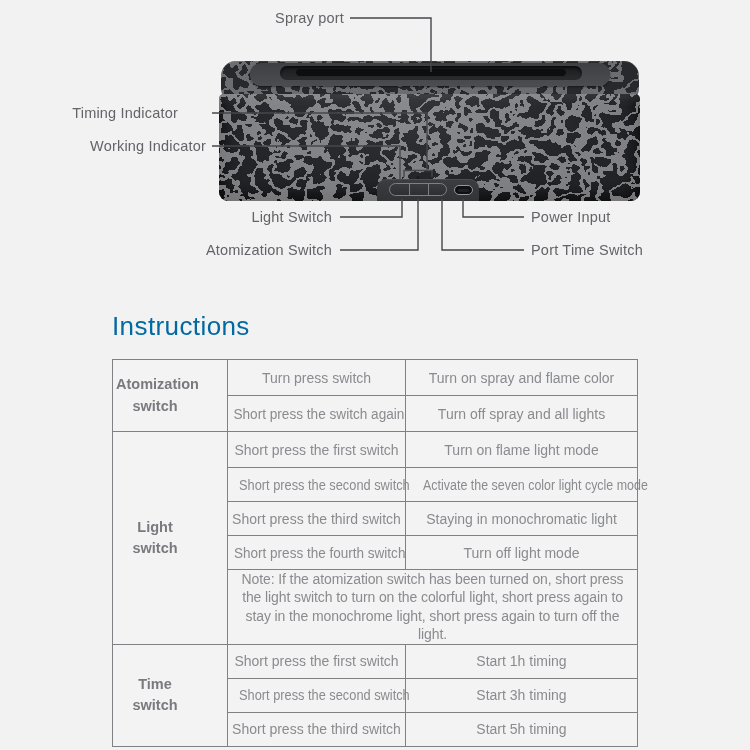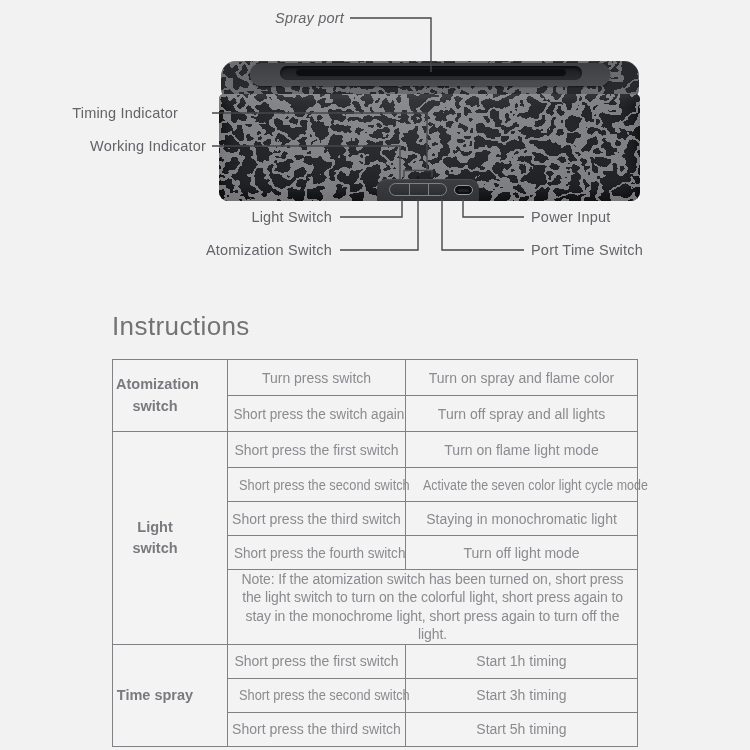--- a/index.html
+++ b/index.html
@@ -81,21 +81,21 @@
 
   .dev-label {
     position:absolute; font-size:14.5px; font-weight:500;
     color:#636467; letter-spacing:.2px; white-space:nowrap; line-height:16px;
   }
 
   
   .instructions { position:absolute; left:112px; top:311px; width:526px; }
   .instructions h2 {
     margin:0 0 17px 0; font-size:26px; font-weight:400;
-    color:#737373; letter-spacing:.4px;
+    color:#0369a1; letter-spacing:.4px;
   }
   table.itab {
     border-collapse:collapse; table-layout:fixed; width:525px;
     background:#f3f3f4;
   }
   table.itab td {
     border:1px solid #808184; padding:0 3px;
     color:#8a8b8e; font-size:14px; text-align:center; vertical-align:middle;
   }
   td.sec { text-align:left; padding-left:11px; }
@@ -163,21 +163,21 @@
       <path d="M212 113 H427 V171"></path>
       <path d="M212 146 H400 V181"></path>
       <path d="M402 199 V217 H340"></path>
       <path d="M418 199 V250 H340"></path>
       <path d="M463 199 V217 H524"></path>
       <path d="M442 199 V250 H524"></path>
       <path d="M404 177 V170.5 H432 V177"></path>
       <circle cx="418" cy="177.5" r="1.6" fill="#1a1b1d" stroke="none"></circle>
     </svg>
 
-    <div class="dev-label" style="right:406px; top:10px;font-style:italic;">Spray port</div>
+    <div class="dev-label" style="right:406px; top:10px;">Spray port</div>
     <div class="dev-label" style="right:572px; top:105px;">Timing Indicator</div>
     <div class="dev-label" style="right:544px; top:138px;margin-left:8px;">Working Indicator</div>
     <div class="dev-label" style="right:418px; top:209px;">Light Switch</div>
     <div class="dev-label" style="right:418px; top:242px;">Atomization Switch</div>
     <div class="dev-label" style="left:531px;  top:209px;">Power Input</div>
     <div class="dev-label" style="left:531px;  top:242px;">Port Time Switch</div>
   </div>
 
   <div class="instructions">
     <h2>Instructions</h2>
@@ -220,21 +220,21 @@
         <tr class="h34">
           <td><span class="fit" style="transform: scaleX(0.966);">Short press the fourth switch</span></td>
           <td><span class="fit">Turn off light mode</span></td>
         </tr>
         <tr class="hnote">
           <td class="note-cell" colspan="2">Note: If the atomization switch has been turned on, short press the light switch to turn on the colorful light, short press again to stay in the monochrome light, short press again to turn off the light.</td>
         </tr>
 
         <tr class="h34">
           <td class="sec" rowspan="3">
-              <span>Time spray</span>
+              <span>Time switch</span>
             </td>
           <td><span class="fit">Short press the first switch</span></td>
           <td><span class="fit">Start 1h timing</span></td>
         </tr>
         <tr class="h34">
           <td><span class="fit" style="transform: scaleX(0.914);">Short press the second switch</span></td>
           <td><span class="fit">Start 3h timing</span></td>
         </tr>
         <tr class="h34">
           <td><span class="fit">Short press the third switch</span></td>

